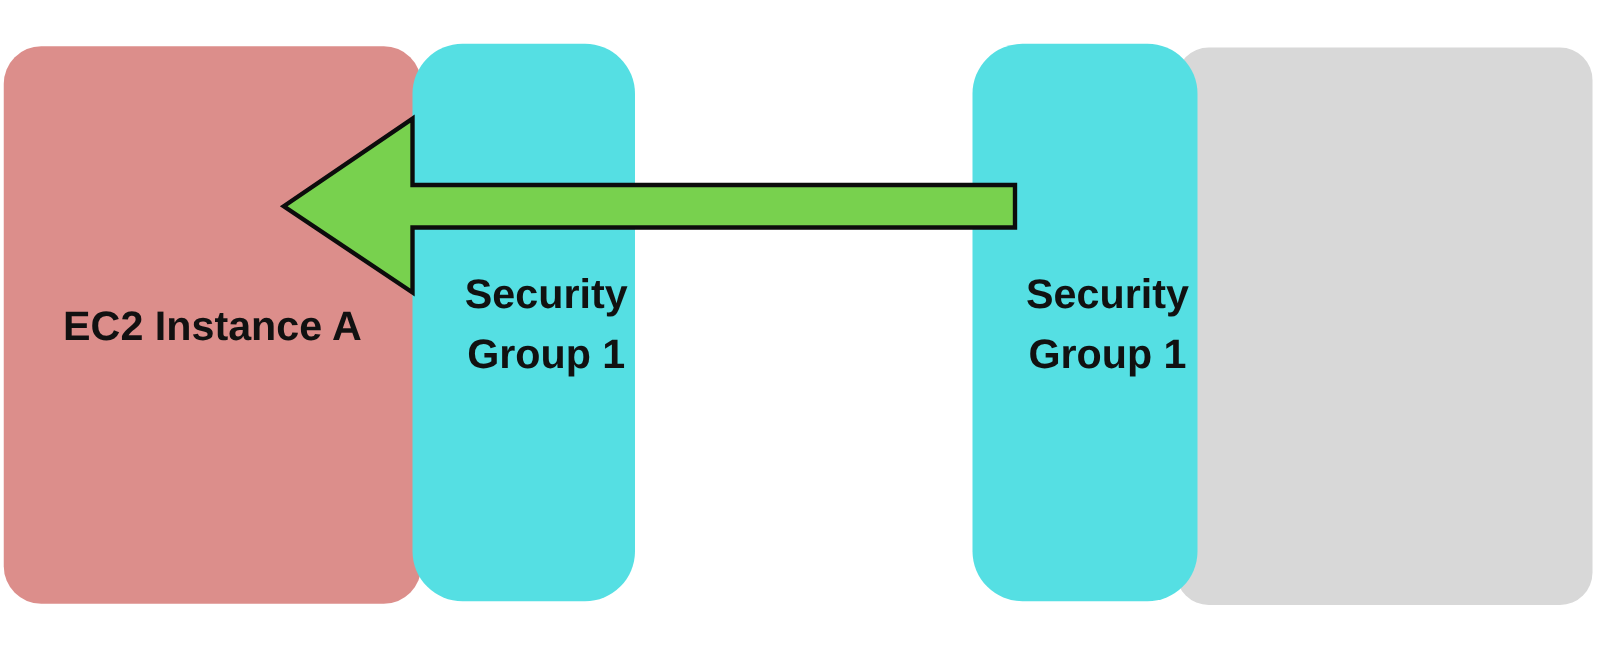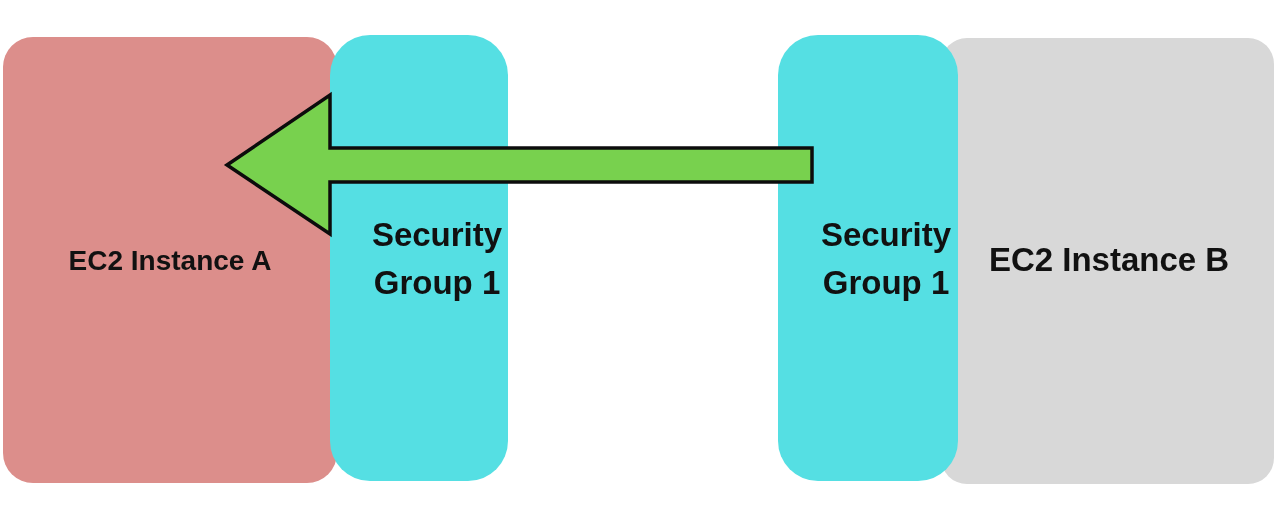--- a/index.html
+++ b/index.html
@@ -17,21 +17,21 @@
   .pill-sgb{left:778px;top:35px;width:180px;height:446px;border-radius:40px;}
   .arrow-svg{position:absolute;left:0;top:0;}
   .label{
     position:absolute;
     font-weight:700;
     color:#111111;
     text-align:center;
     letter-spacing:0px;
     white-space:nowrap;
   }
-  .label-ec2a{left:3px;top:236px;width:334px;font-size:28px;line-height:50px;}
+  .label-ec2a{left:3px;top:236px;width:334px;font-size:33px;line-height:50px;}
   .label-ec2b{left:944px;top:235px;width:330px;font-size:33px;line-height:50px;}
   .label-sga{left:330px;top:211px;width:178px;font-size:33px;line-height:48px;}
   .label-sgb{left:778px;top:211px;width:180px;font-size:33px;line-height:48px;}
   .label .line{display:block;margin-left:36px;}
 </style>
 </head>
 <body>
 
 <div class="canvas">
 
@@ -52,15 +52,14 @@
   <div class="label label-sga">
     <span class="line">Security</span>
     <span class="line">Group 1</span>
   </div>
 
   <div class="label label-sgb">
     <span class="line">Security</span>
     <span class="line">Group 1</span>
   </div>
 
-  <div class="label label-ec2b">EC2 Instance B</div>
 
 </div>
 
 </body></html>

